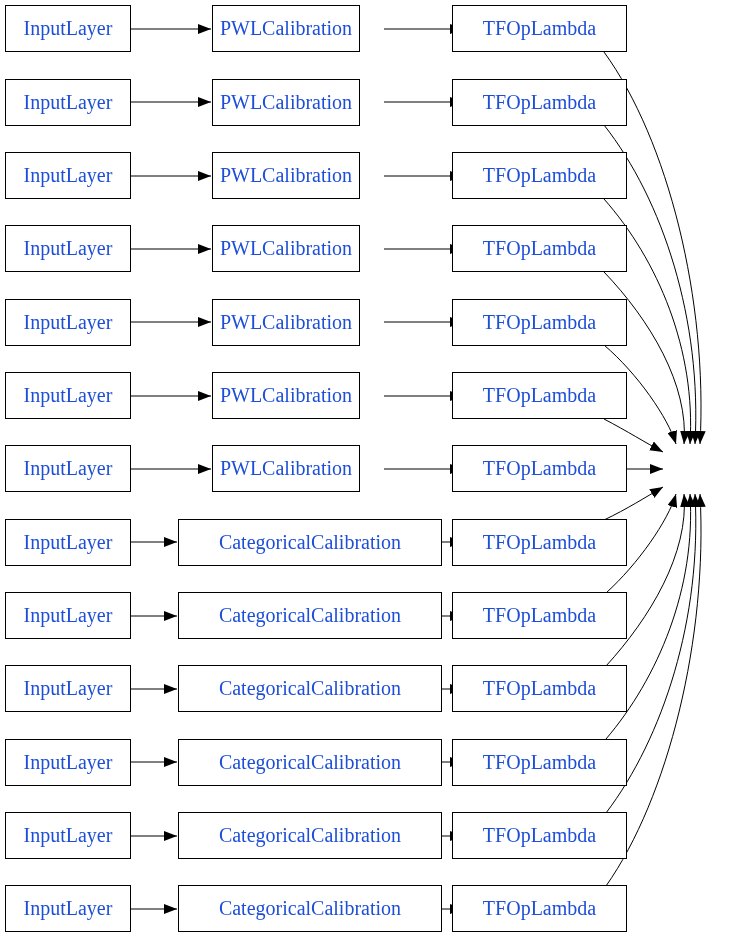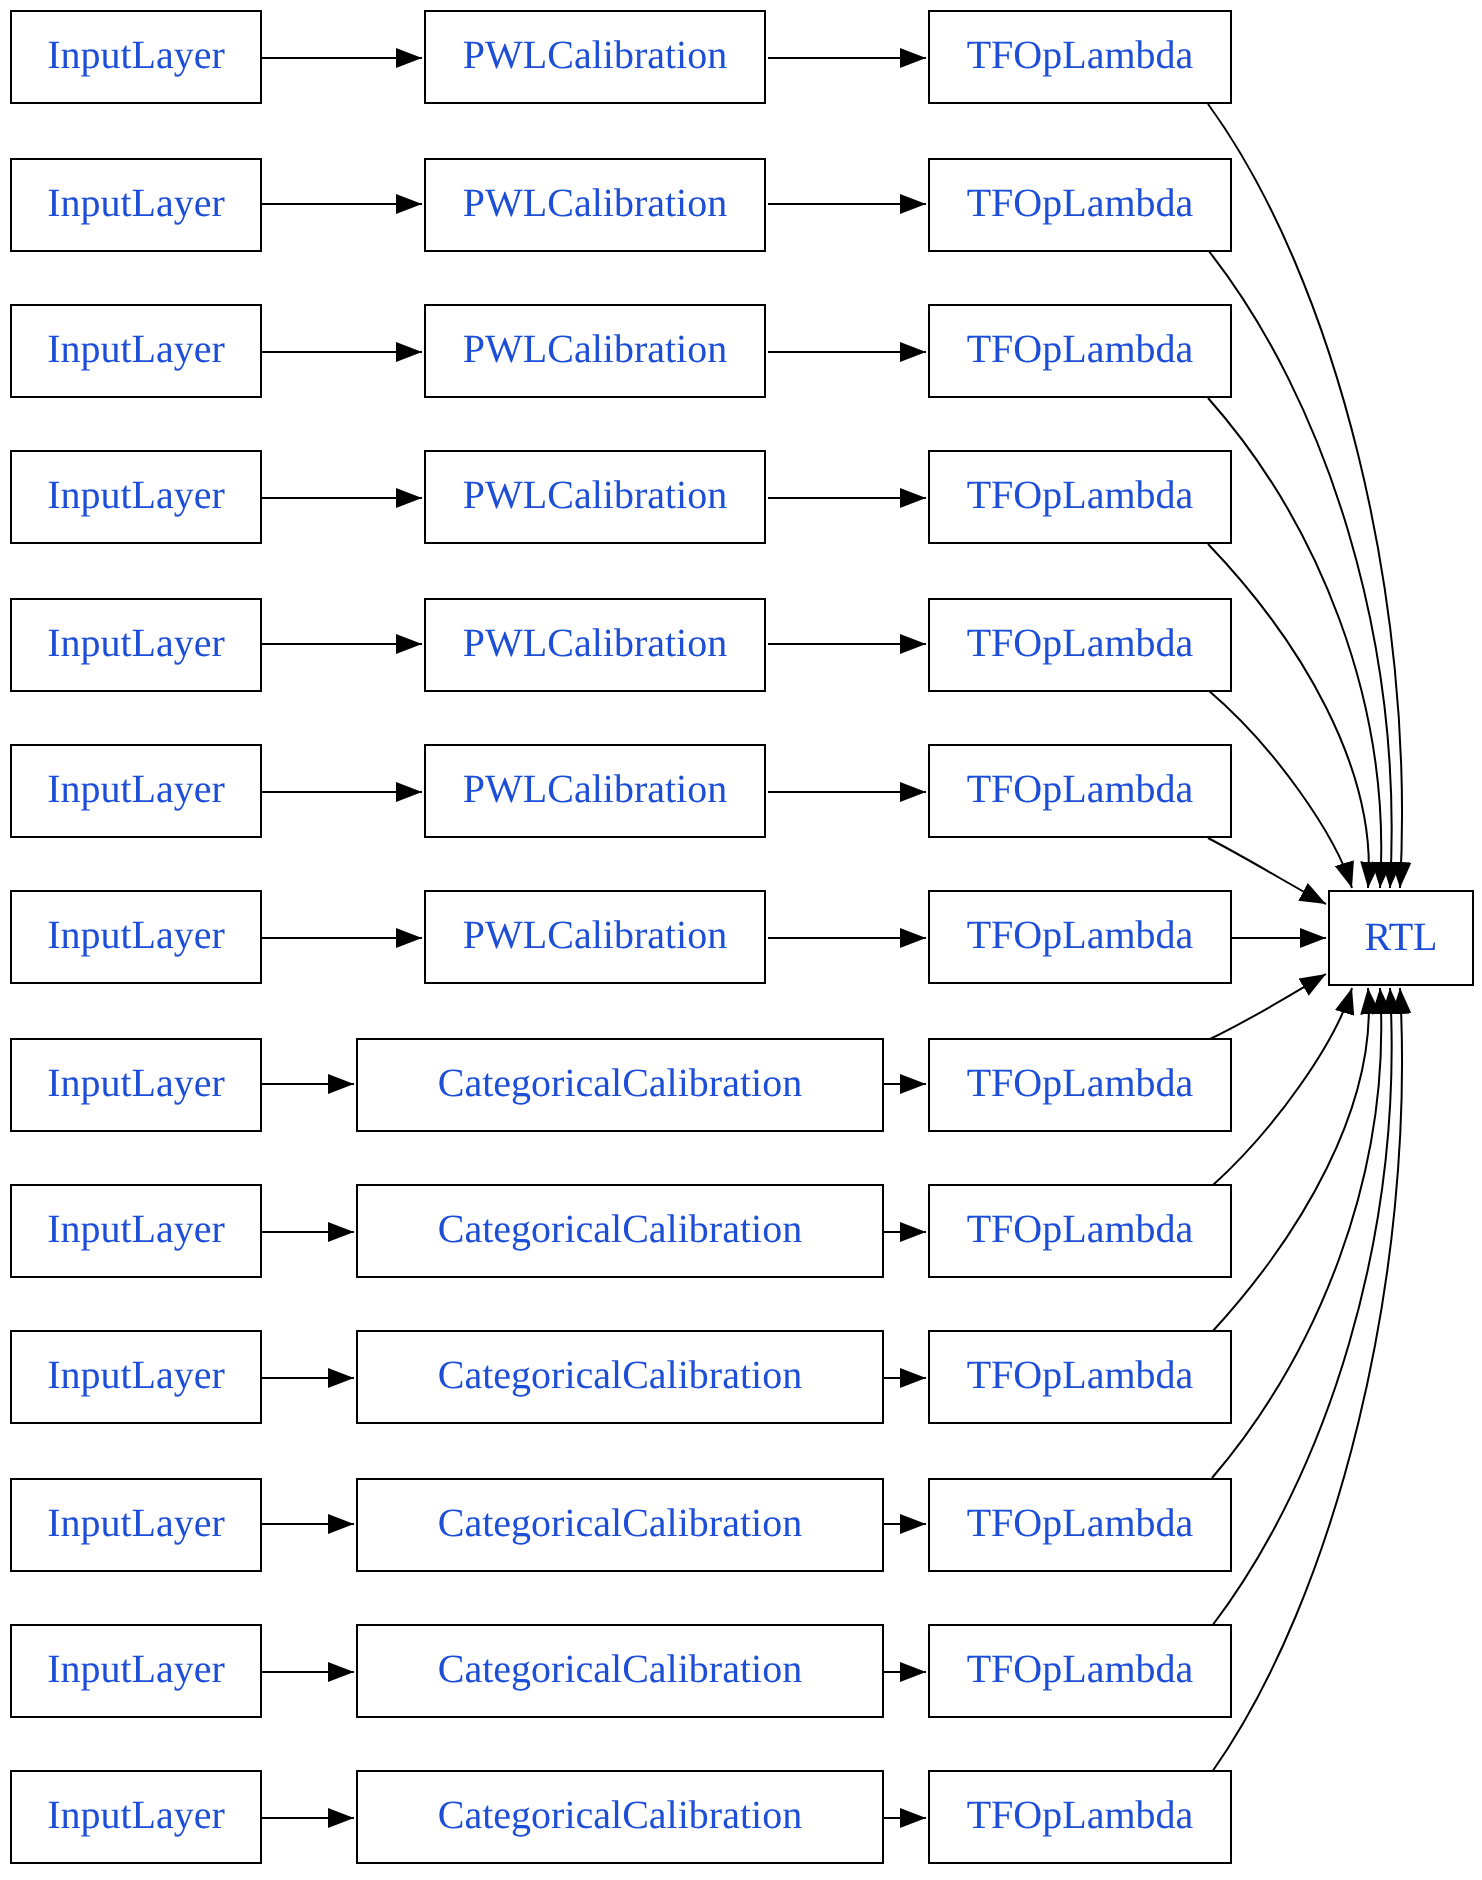--- a/index.html
+++ b/index.html
@@ -17,23 +17,23 @@
     border:1px solid #000000;
     background:#ffffff;
     color:#1d4ed8;
     height:47px;
     line-height:45px;
     text-align:center;
     font-size:20px;
     white-space:nowrap;
   }
   .col-input{left:5px;width:126px;}
-  .col-pwl{left:212px;width:171px;}
+  .col-pwl{left:212px;width:148px;}
   .col-cat{left:178px;width:264px;}
-  .col-lambda{left:464px;width:152px;}
+  .col-lambda{left:452px;width:175px;}
   .node-rtl{left:664px;top:445px;width:73px;height:48px;line-height:46px;}
   .r0{top:5px;}  .r1{top:79px;}  .r2{top:152px;} .r3{top:225px;}
   .r4{top:299px;} .r5{top:372px;} .r6{top:445px;} .r7{top:519px;}
   .r8{top:592px;} .r9{top:665px;} .r10{top:739px;} .r11{top:812px;}
   .r12{top:885px;}
   path.edge{fill:none;stroke:#000000;stroke-width:1;}
 </style>
 </head>
 <body>
 
@@ -134,15 +134,14 @@
   <div class="node col-lambda r10">TFOpLambda</div>
 
   <div class="node col-input r11">InputLayer</div>
   <div class="node col-cat r11">CategoricalCalibration</div>
   <div class="node col-lambda r11">TFOpLambda</div>
 
   <div class="node col-input r12">InputLayer</div>
   <div class="node col-cat r12">CategoricalCalibration</div>
   <div class="node col-lambda r12">TFOpLambda</div>
 
-  <div class="node node-rtl">RTL</div>
 
 </div>
 
 </body></html>

